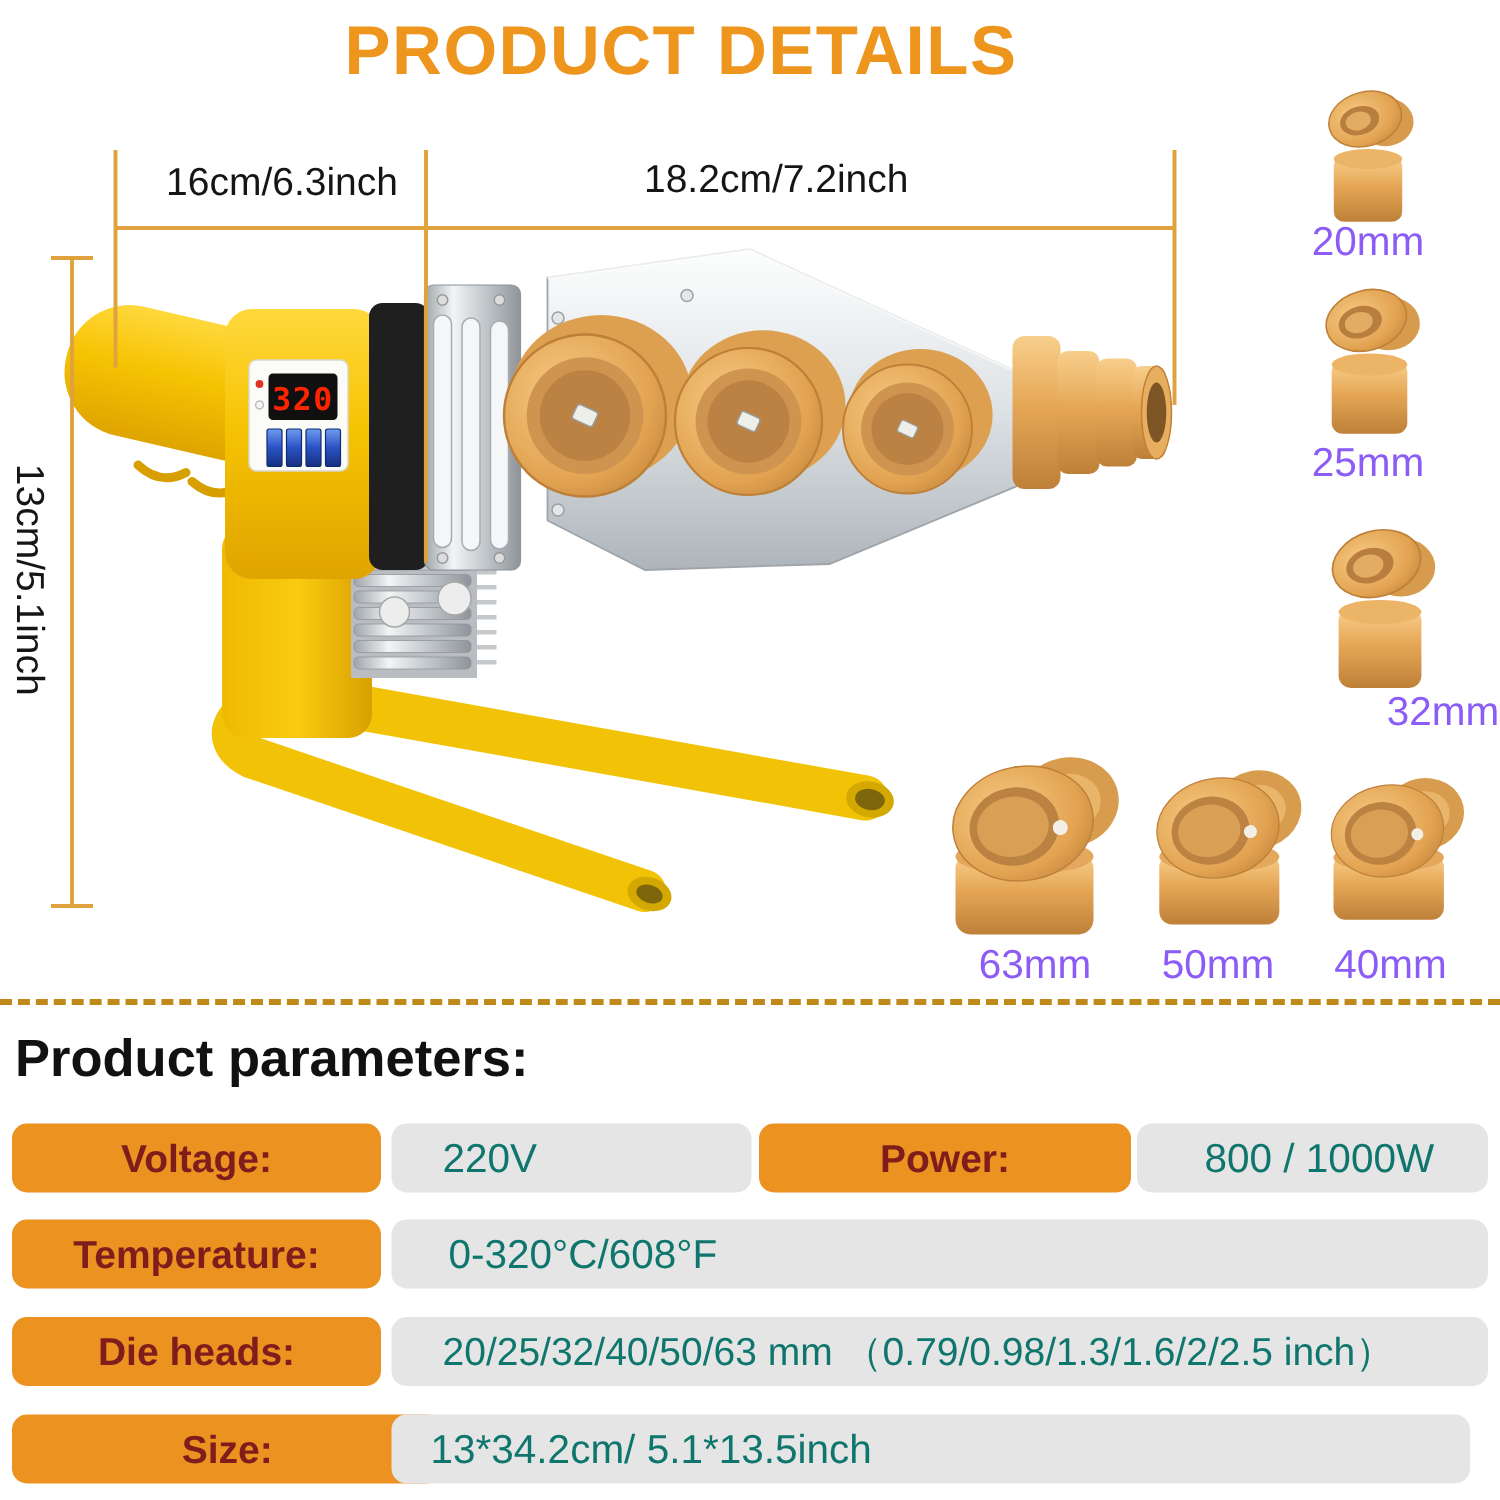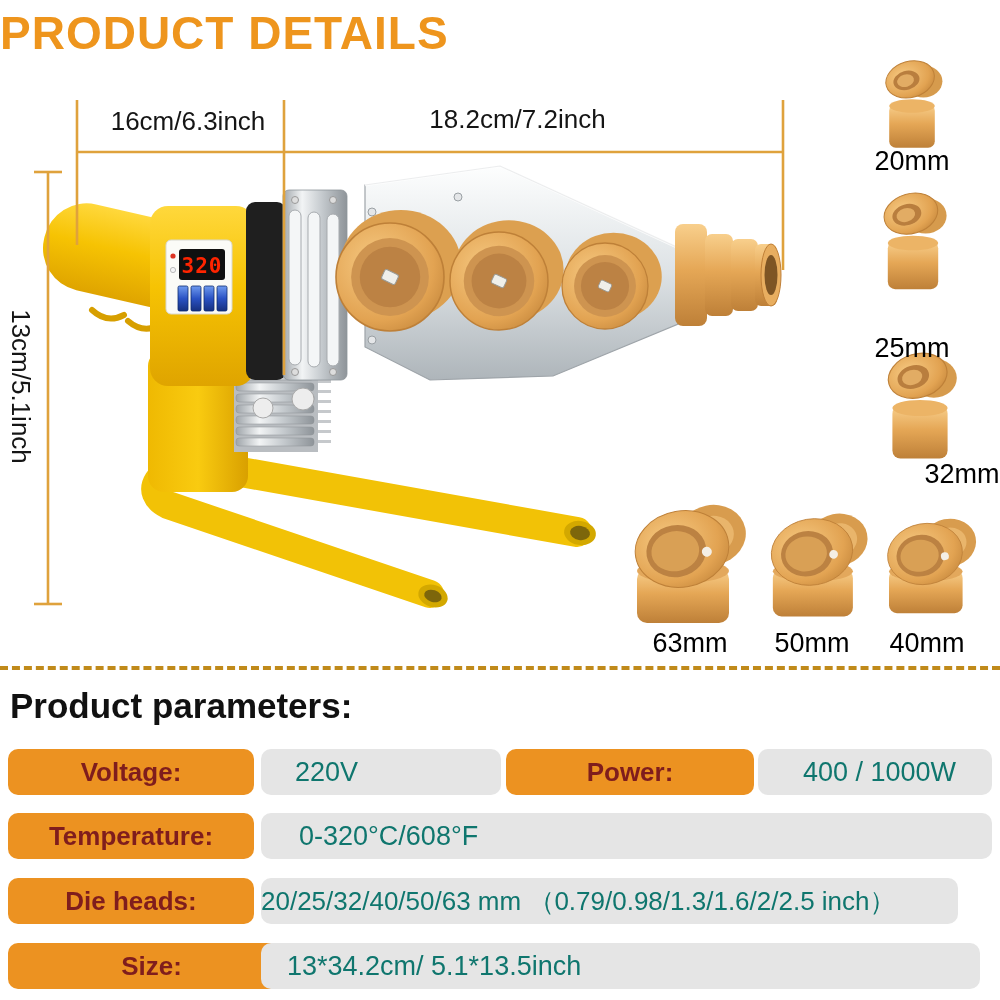--- a/index.html
+++ b/index.html
@@ -2,32 +2,32 @@
 <html><head>
 <meta charset="utf-8">
 <style>
   html,body{margin:0;padding:0;}
   body{
     width:1000px;height:1000px;position:relative;background:#ffffff;
     font-family:"Liberation Sans", sans-serif;overflow:hidden;
   }
   .abs{position:absolute;}
   .page-title{
-    top:6px;left:0;width:908px;text-align:left;
+    top:6px;left:0;width:908px;text-align:center;
     font-size:46px;font-weight:bold;color:#EE951D;letter-spacing:1px;
   }
   .dim-label{
     font-size:26px;color:#151515;text-align:center;white-space:nowrap;
   }
   .dim-label.rot{
     width:220px;left:-90px;top:371px;
     transform:rotate(90deg);transform-origin:center center;
   }
   .die-label{
-    font-size:27px;color:#000000;text-align:center;width:110px;white-space:nowrap;
+    font-size:27px;color:#8b5cf6;text-align:center;width:110px;white-space:nowrap;
   }
   .separator{
     top:666px;left:0;width:1000px;height:0;
     border-top:4px dashed #C08A1A;
   }
   .params-heading{
     top:686px;left:10px;font-size:35px;font-weight:bold;color:#111111;
   }
   .pill{
     height:46px;line-height:46px;border-radius:10px;white-space:nowrap;overflow:hidden;
@@ -228,35 +228,35 @@
   <use href="#dieB" transform="translate(925,554) scale(0.80)"></use>
 </svg>
 
 <div class="abs page-title">PRODUCT DETAILS</div>
 
 <div class="abs dim-label" style="left:77px;top:106px;width:222px;">16cm/6.3inch</div>
 <div class="abs dim-label" style="left:268px;top:104px;width:499px;">18.2cm/7.2inch</div>
 <div class="abs dim-label rot">13cm/5.1inch</div>
 
 <div class="abs die-label" style="left:857px;top:146px;">20mm</div>
-<div class="abs die-label" style="left:857px;top:293px;margin-top:40px;">25mm</div>
+<div class="abs die-label" style="left:857px;top:293px;">25mm</div>
 <div class="abs die-label" style="left:907px;top:459px;">32mm</div>
 
 <div class="abs die-label" style="left:635px;top:628px;">63mm</div>
 <div class="abs die-label" style="left:757px;top:628px;">50mm</div>
 <div class="abs die-label" style="left:872px;top:628px;">40mm</div>
 
 <div class="abs separator"></div>
 <div class="abs params-heading">Product parameters:</div>
 
 <div class="abs pill label" style="top:749px;left:8px;width:246px;">Voltage:</div>
 <div class="abs pill value" style="top:749px;left:261px;width:206px;padding-left:34px;">220V</div>
 <div class="abs pill label" style="top:749px;left:506px;width:248px;">Power:</div>
-<div class="abs pill value" style="top:749px;left:758px;width:189px;padding-left:45px;">400 / 1000W</div>
+<div class="abs pill value" style="top:749px;left:758px;width:189px;padding-left:45px;">800 / 1000W</div>
 
 <div class="abs pill label" style="top:813px;left:8px;width:246px;">Temperature:</div>
 <div class="abs pill value" style="top:813px;left:261px;width:693px;padding-left:38px;">0-320°C/608°F</div>
 
-<div class="abs pill value" style="top:878px;left:261px;width:697px;font-size:26px;">20/25/32/40/50/63 mm （0.79/0.98/1.3/1.6/2/2.5 inch）</div>
+<div class="abs pill value" style="top:878px;left:261px;width:697px;padding-left:34px;font-size:26px;">20/25/32/40/50/63 mm （0.79/0.98/1.3/1.6/2/2.5 inch）</div>
 <div class="abs pill label" style="top:878px;left:8px;width:246px;">Die heads:</div>
 
 <div class="abs pill label" style="top:943px;left:8px;width:287px;">Size:</div>
 <div class="abs pill value" style="top:943px;left:261px;width:693px;padding-left:26px;">13*34.2cm/ 5.1*13.5inch</div>
 
 </body></html>

